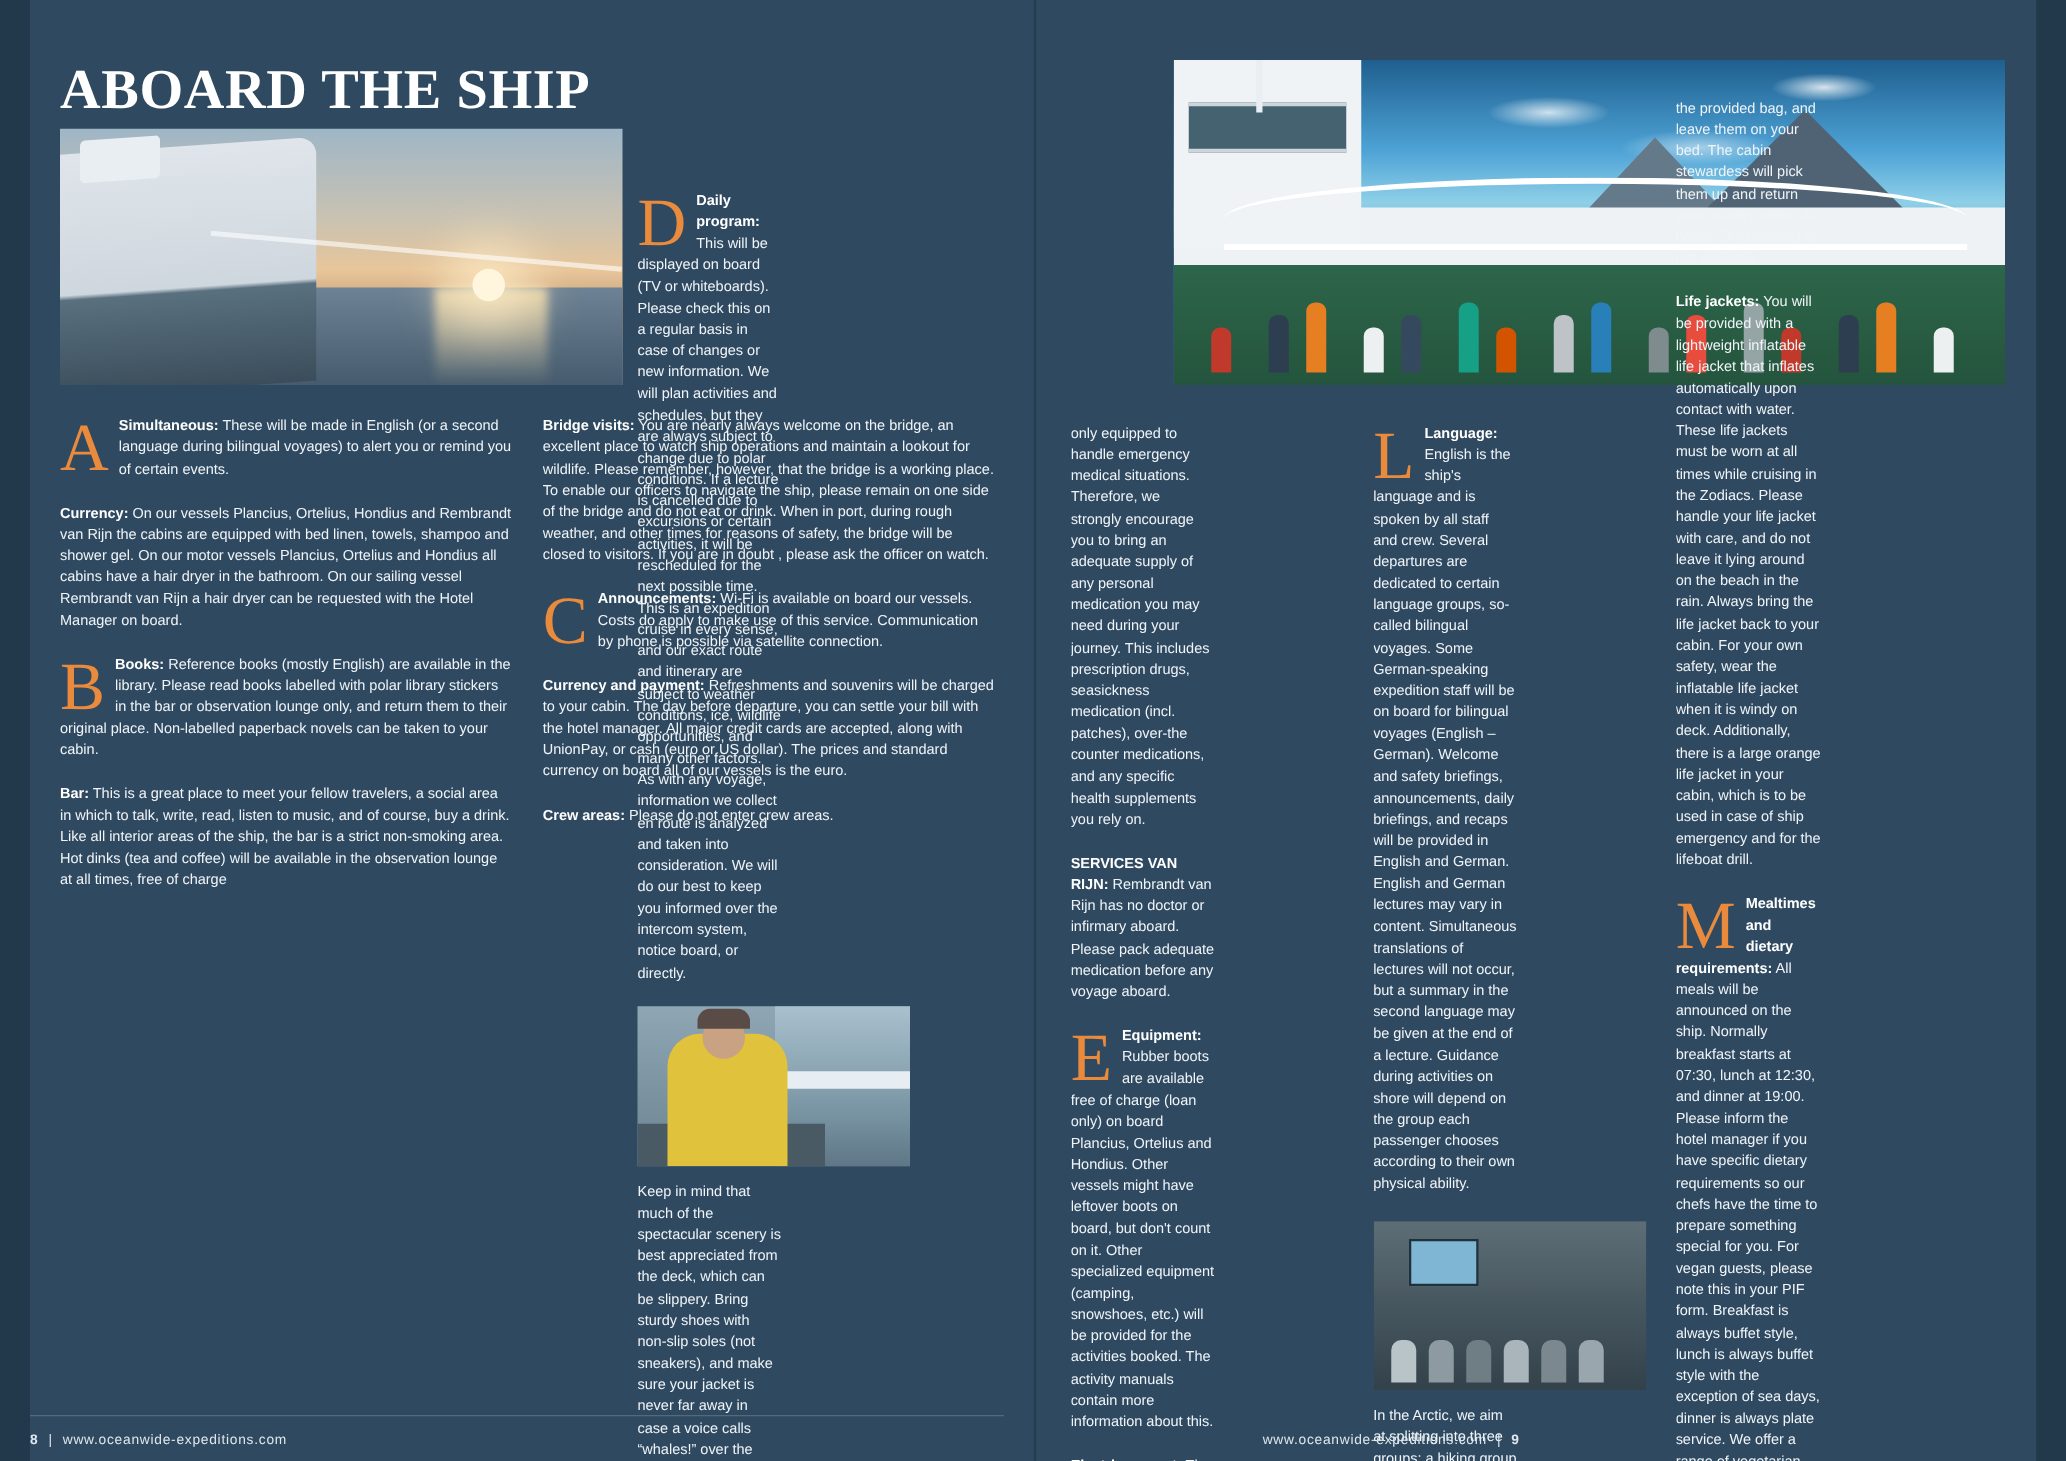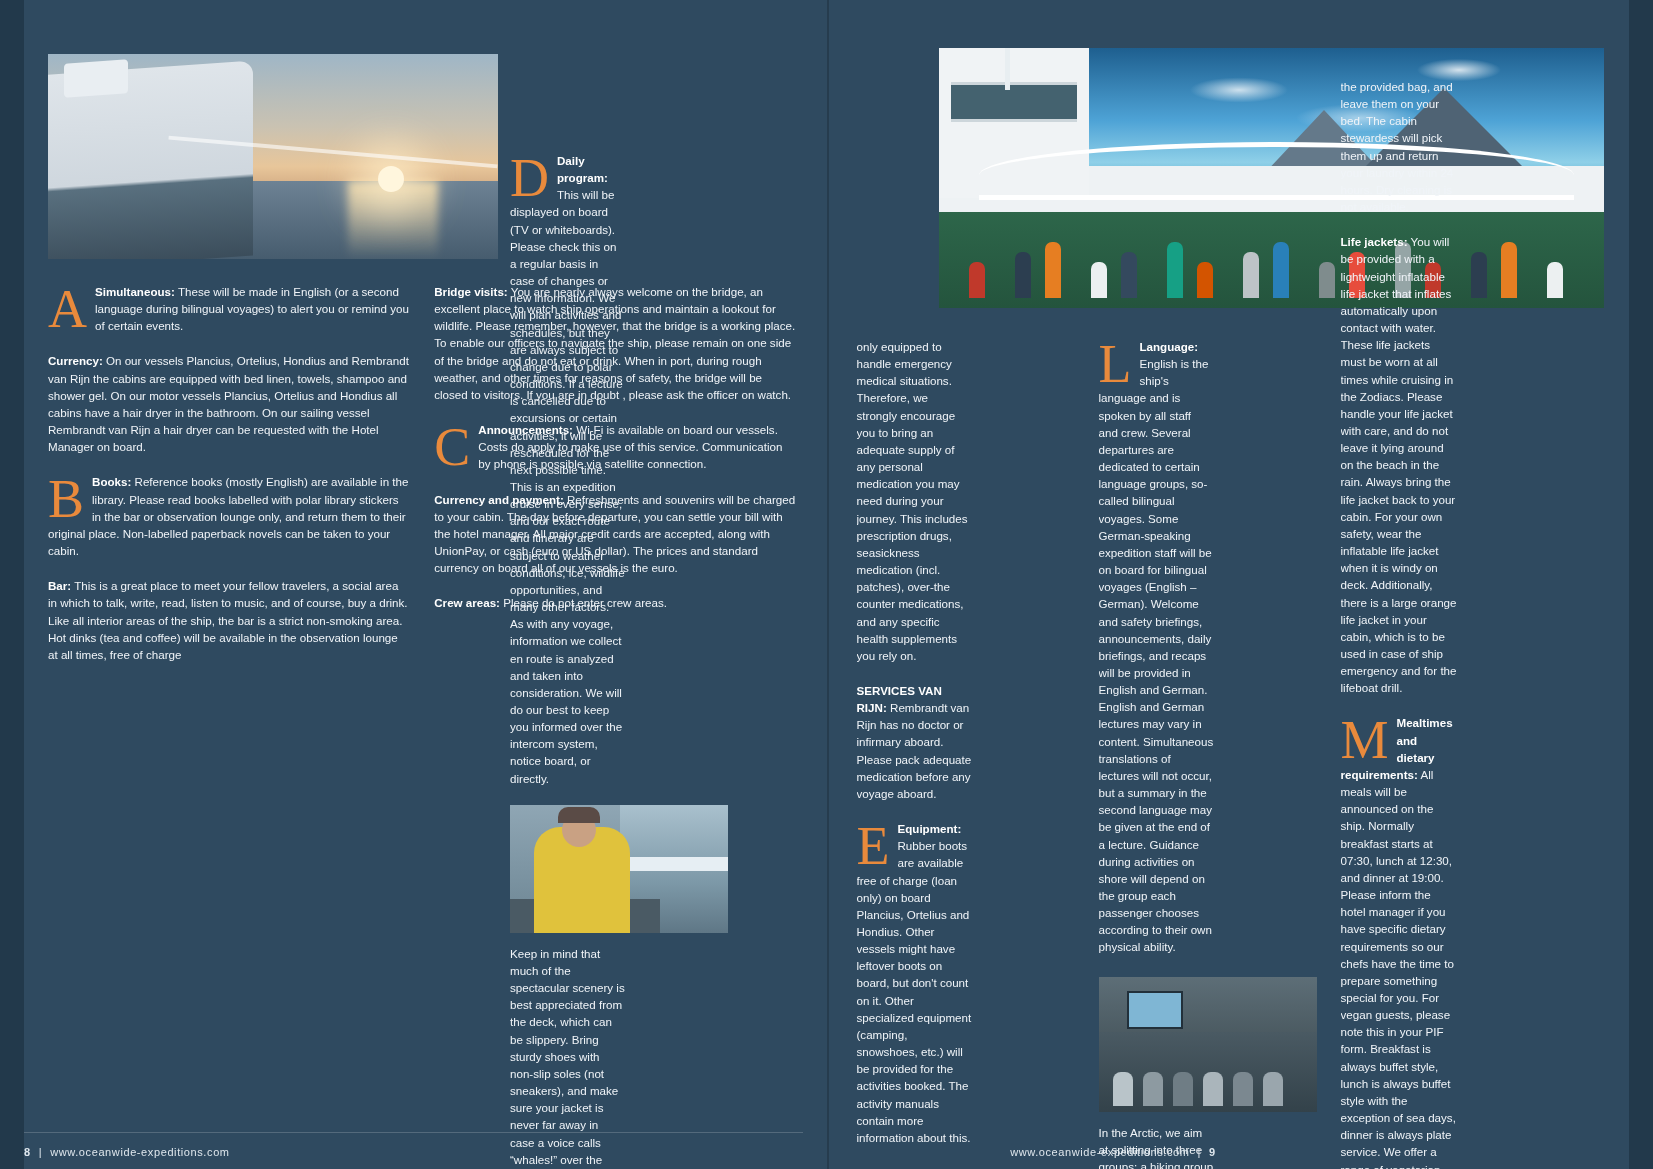--- a/index.html
+++ b/index.html
@@ -254,20 +254,21 @@
   }
   .footer-r { position:absolute; right:0; bottom:0; width:50%; display:flex; justify-content:flex-end; }
 </style>
 </head>
 <body>
 
 <div class="page">
   <div class="gutter"></div>
 
   <div class="spread-left">
+    <h1 class="title">ABOARD THE SHIP</h1>
 
     <div class="photo img-sunset">
       <div class="sea"></div>
       <div class="glint"></div>
       <div class="sun"></div>
       <div class="ship"></div>
       <div class="rail"></div>
     </div>
 
     <div class="cols2" style="gap:24px;">

